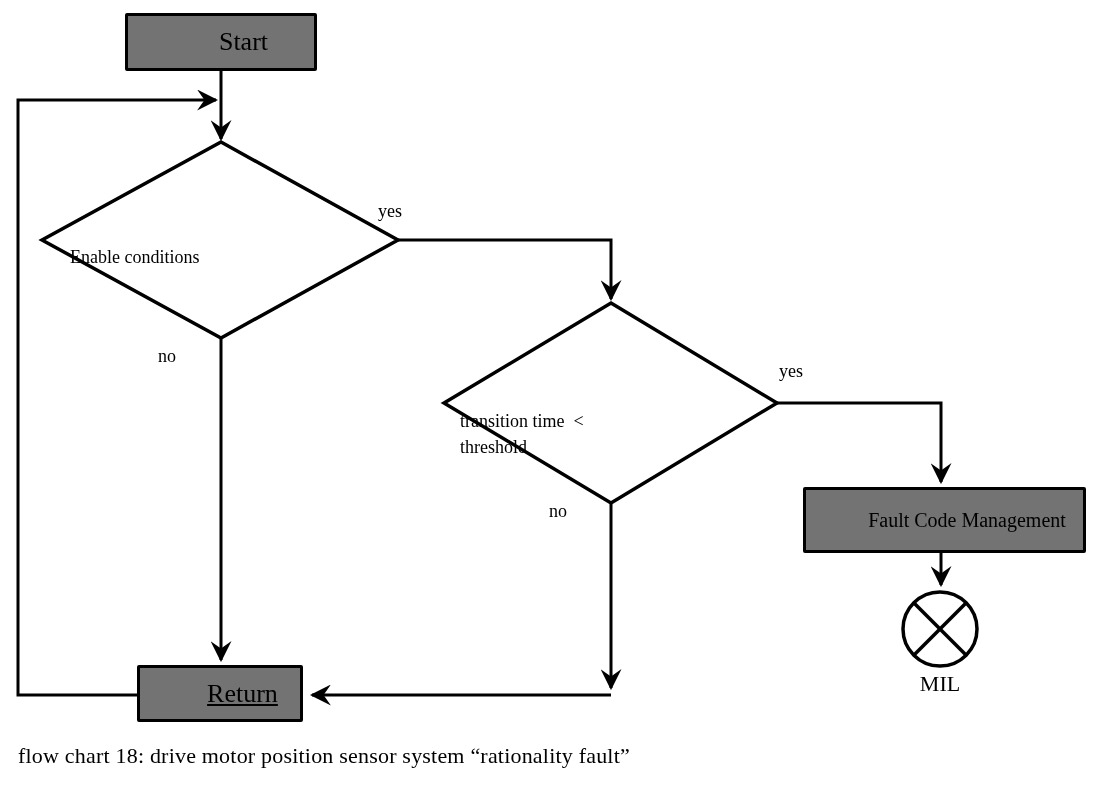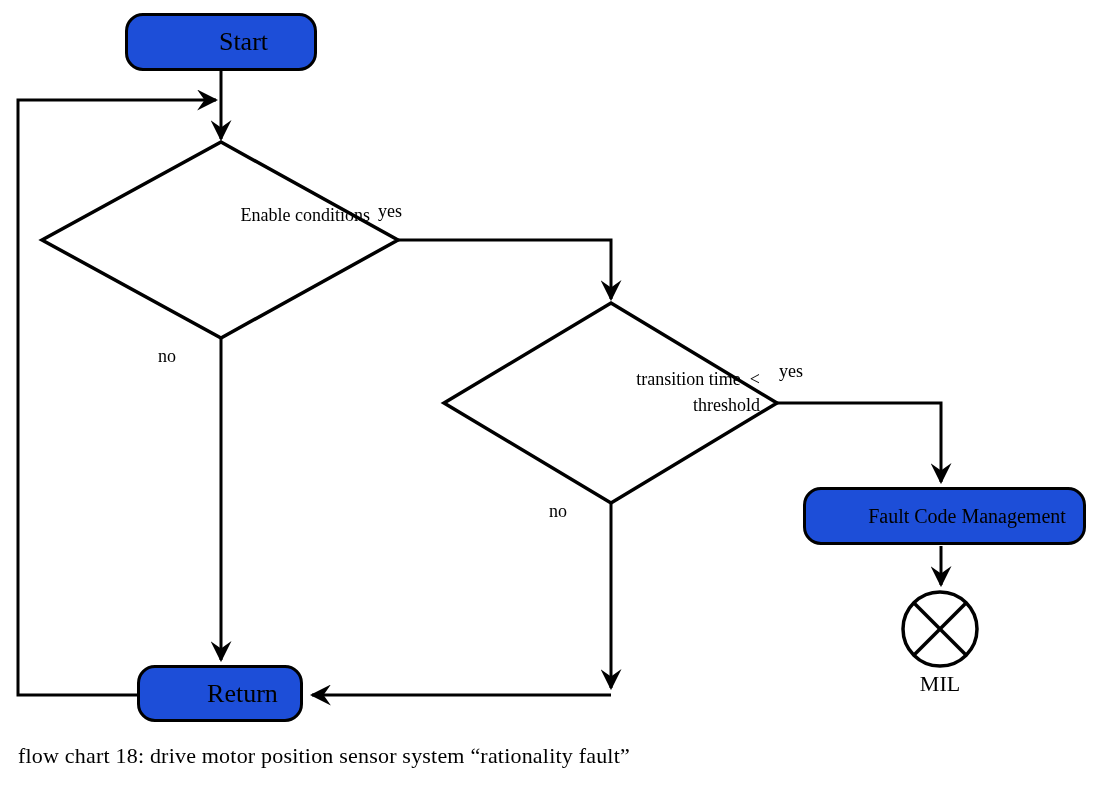--- a/index.html
+++ b/index.html
@@ -10,36 +10,37 @@
     background: #ffffff;
     color: #000000;
     font-family: "Liberation Serif", "DejaVu Serif", serif;
     overflow: hidden;
   }
   .canvas svg.wires { position: absolute; left: 0; top: 0; }
   .node-box {
     position: absolute;
     box-sizing: border-box;
     border: 3.5px solid #000000;
-    border-radius: 18px;
-    background: #1d4ed8;
+    border-radius: 2px;
+    background: #737373;
     display: flex;
     align-items: center;
     justify-content: center;
     text-align: center;
     padding-left: 45px;
   }
   .box-start  { left: 125px; top: 13px;  width: 192px; height: 58px; font-size: 26px; }
-  .box-return { left: 137px; top: 665px; width: 166px; height: 57px; font-size: 26px; }
-  .box-fcm    { left: 803px; top: 487px; width: 283px; height: 58px; font-size: 20px; }
+  .box-return { left: 137px; top: 665px; width: 166px; height: 57px; font-size: 26px; text-decoration: underline; }
+  .box-fcm    { left: 803px; top: 487px; width: 283px; height: 66px; font-size: 20px; }
   .diamond-text {
     position: absolute;
-    text-align: right;
+    text-align: left;
     font-size: 18px;
     line-height: 26px;
+    margin-top: 42px;
   }
   .diamond-text span { display: block; white-space: pre; }
   .d1-text { left: 70px;  top: 202px; width: 300px; }
   .d2-text { left: 460px; top: 366px; width: 300px; }
   .edge-label {
     position: absolute;
     font-size: 18px;
     line-height: 1;
   }
   .lbl-yes1 { left: 378px; top: 202px; }

